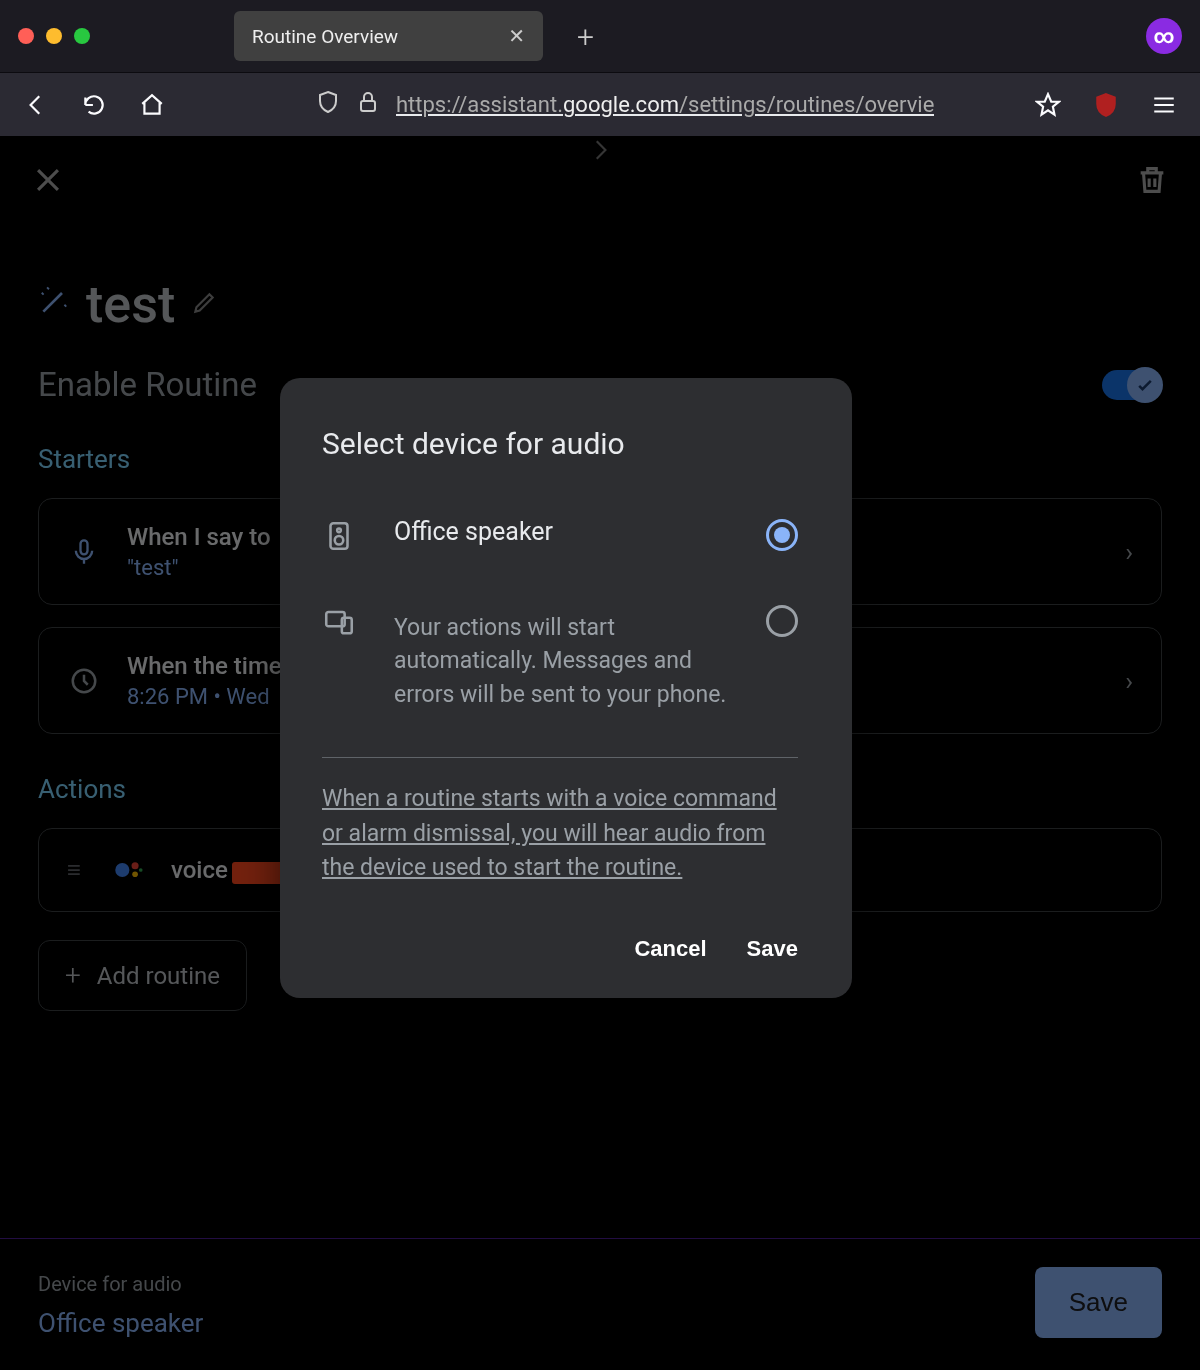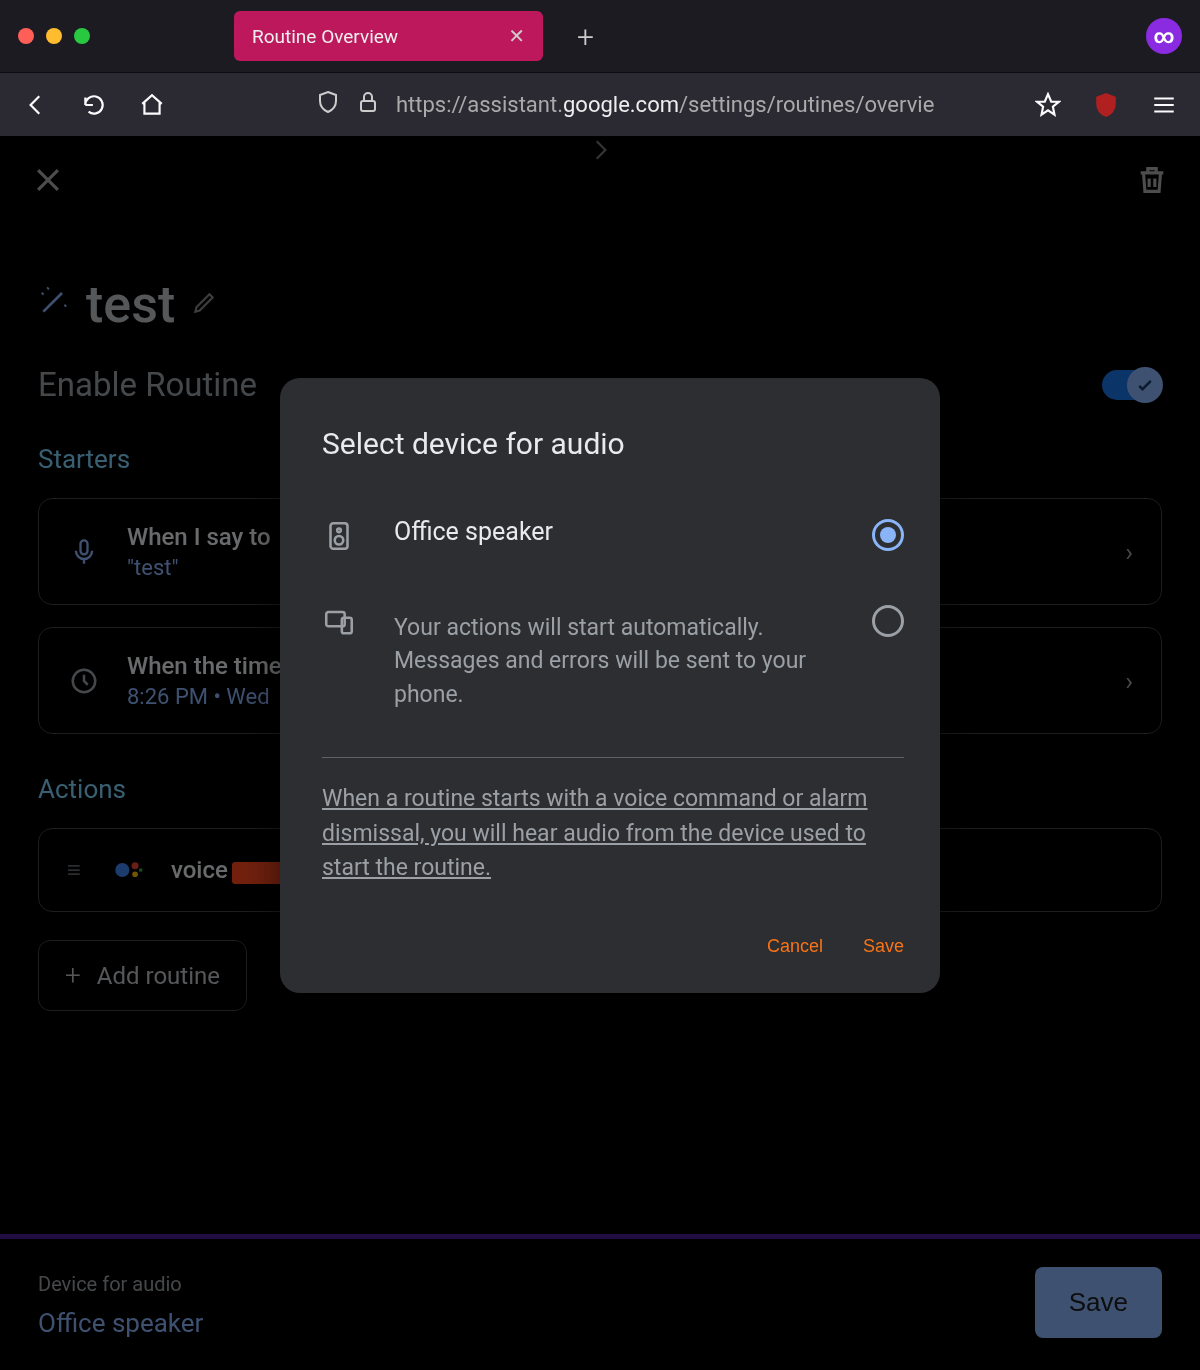--- a/index.html
+++ b/index.html
@@ -22,21 +22,21 @@
     align-items: center;
     padding: 0 18px;
     gap: 14px;
   }
   .traffic-lights { display: flex; gap: 12px; margin-right: 130px; }
   .tl { width: 16px; height: 16px; border-radius: 50%; }
   .tl.red { background: #ff5f57; }
   .tl.yellow { background: #febc2e; }
   .tl.green { background: #28c840; }
   .tab {
-    background: #be185d;
+    background: #404040;
     height: 50px;
     border-radius: 6px;
     padding: 12px 18px;
     display: flex;
     align-items: center;
     gap: 110px;
     color: #eee;
     font-size: 19px;
   }
   .tab .tab-close { font-size: 20px; color: #ccc; }
@@ -49,20 +49,21 @@
   }
 
   .nav-bar {
     height: 64px;
     display: flex;
     align-items: center;
     padding: 16px 22px;
     gap: 30px;
     border-top: 1px solid #0c0b10;
     background: #2b2a33;
+    text-decoration: underline;
   }
   .nav-icon { width:28px; height:28px; color:#fbfbfe; display:flex; align-items:center; justify-content:center; }
   .nav-icon.dim { color:#777; }
   .nav-icon svg { width:26px; height:26px; stroke:currentColor; fill:none; stroke-width:2; }
   .url-bar {
     flex:1;
     display:flex;
     align-items:center;
     gap:16px;
     font-size:22px;
@@ -134,21 +135,21 @@
     font-size:24px;
     color:#bdc1c6;
     margin-top:6px;
   }
 
   
   .footer {
     position:absolute;
     bottom:0; left:0; width:1200px;
     background:#000;
-    border-top:5px solid #4c1d95;
+    border-top:1px solid #4c1d95;
     padding:28px 38px 32px 38px;
     display:flex;
     align-items:flex-end;
     justify-content:space-between;
   }
   .footer .fl { font-size:20px; color:#9aa0a6;}
   .footer .fv { font-size:26px; color:#8ab4f8; margin-top:12px;}
   .save-main {
     background:#8ab4f8;
     color:#202124;
@@ -164,45 +165,45 @@
     position:absolute;
     top:136px; left:0; width:1200px; bottom:0;
     background:rgba(0,0,0,0.55);
   }
 
   
   .modal {
     position:absolute;
     top:378px;
     left:280px;
-    width:660px;
+    width:572px;
     background:#2d2e31;
     border-radius:20px;
-    padding:48px 36px 36px 42px;
+    padding:48px 54px 36px 42px;
     box-shadow:0 8px 40px rgba(0,0,0,0.6);
   }
   .modal-title { font-size:30px; color:#e8eaed; margin-bottom:56px;}
   .opt {
     display:flex;
     align-items:flex-start;
     gap:34px;
     margin-bottom:46px;
   }
   .opt .oicon { width:38px; color:#9aa0a6; margin-top:2px;}
   .opt .oicon svg { width:34px; height:34px; stroke:currentColor; fill:none; stroke-width:1.8;}
   .opt .obody { flex:1;}
   .opt .olabel { font-size:25px; color:#e8eaed;}
   .opt .odesc { font-size:23px; color:#9aa0a6; line-height:1.45; margin-top:8px;}
   .radio { width:32px; height:32px; border:3px solid #9aa0a6; border-radius:50%; position:relative; margin-top:2px;}
   .radio.sel { border-color:#8ab4f8;}
   .radio.sel::after { content:""; position:absolute; inset:5px; border-radius:50%; background:#8ab4f8;}
   .modal hr { border:none; border-top:1px solid #5f6368; margin:0 0 24px 0;}
   .modal-note { font-size:23px; color:#9aa0a6; line-height:1.5; margin-bottom:50px;text-decoration:underline;}
   .modal-actions { display:flex; justify-content:flex-end; gap:40px;}
-  .modal-actions button { background:none; border:none; font-size:18px; font-weight:400; color:#f97316; cursor:pointer;}
+  .modal-actions button { background:none; border:none; font-size:22px; font-weight:700; color:#ffffff; cursor:pointer;}
 </style>
 </head>
 <body>
 
 <div class="window-chrome">
   <div class="tab-strip">
     <div class="traffic-lights">
       <div class="tl red"></div>
       <div class="tl yellow"></div>
       <div class="tl green"></div>

